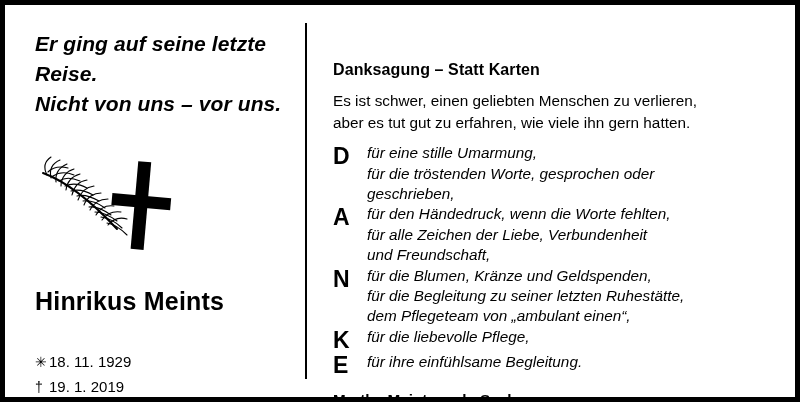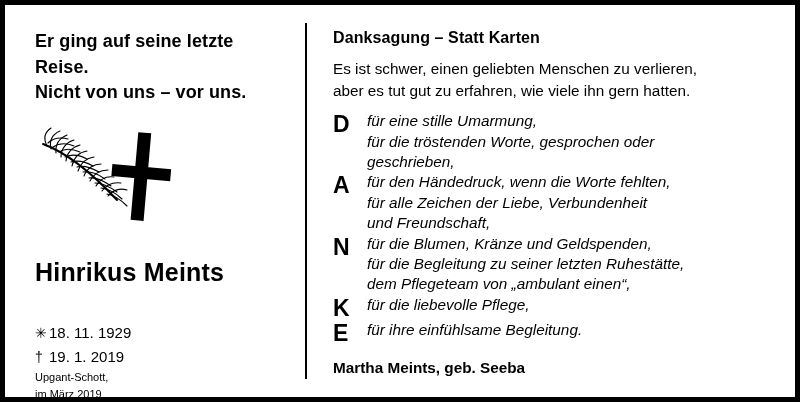--- a/index.html
+++ b/index.html
@@ -40,29 +40,31 @@
   .divider {
     width: 2px;
     background: #000000;
     margin: 18px 0 18px 0;
   }
   .right-col {
     flex: 1;
     box-sizing: border-box;
     padding: 24px 18px 16px 26px;
     position: relative;
+    margin-top: 32px;
   }
 
   
   .epitaph {
-    font-weight: bold;
-    font-size: 18px;
+    font-style: italic;
+    font-weight: bold;
+    font-size: 21px;
     line-height: 1.42;
     letter-spacing: 0.1px;
-    margin-bottom: 14px;
+    margin-bottom: 31px;
   }
   .emblem {
     width: 150px;
     height: 96px;
     margin: 6px 0 10px 4px;
   }
   .emblem svg { display: block; }
   .deceased-name {
     font-size: 25px;
     font-weight: bold;

